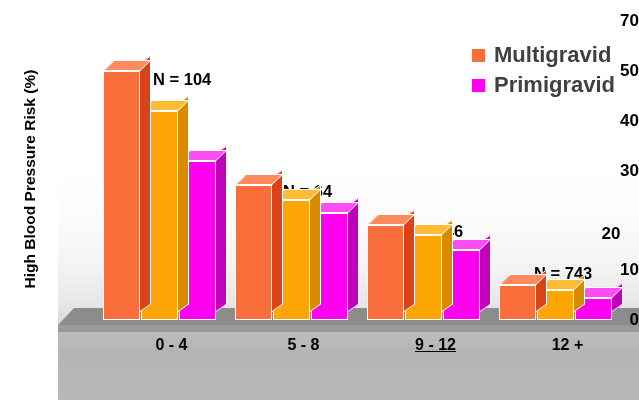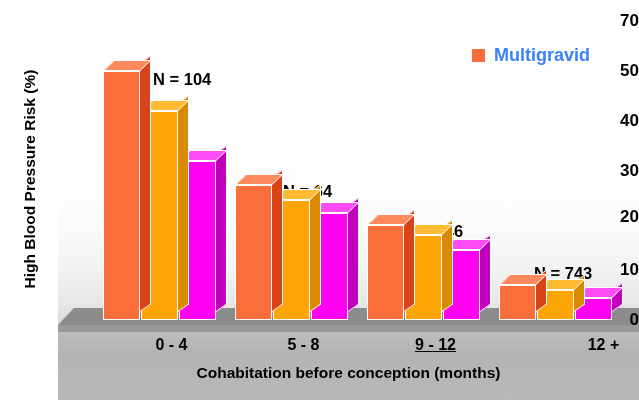--- a/index.html
+++ b/index.html
@@ -170,43 +170,43 @@
     align-items: center;
     height: 30px;
   }
   .legend-swatch {
     width: 13px;
     height: 13px;
     margin-right: 9px;
     flex: none;
   }
   .legend-text {
-    font-size: 18px;
-    font-weight: bold;
-    color: #3b82f6;
+    font-size: 22px;
+    font-weight: bold;
+    color: #404040;
     white-space: nowrap;
   }
 </style>
 </head>
 <body>
 
 <div id="chart-root">
 
   <div class="plot-bg"></div>
 
   <div class="floor">
     <div class="floor-top"></div>
     <div class="floor-front"></div>
     <div class="floor-bevel"></div>
   </div>
 
   <div id="y-ticks">
       <div class="y-tick" style="top: 320px;">0</div>
       <div class="y-tick" style="top: 270.17px;">10</div>
-      <div class="y-tick" style="top: 217px;">20</div>
+      <div class="y-tick" style="top: 234px; text-align: center;">20</div>
       <div class="y-tick" style="top: 170.51px;">30</div>
       <div class="y-tick" style="top: 120.68px;">40</div>
       <div class="y-tick" style="top: 70.85px;">50</div>
       <div class="y-tick" style="top: 21.02px;">70</div>
     </div>
 
   <div class="y-axis-title">High Blood Pressure Risk (%)</div>
 
   <div id="bars-layer">
       <div class="bar" style="left: 179px; top: 160.544px; width: 37px; height: 159.456px; z-index: 8;">
@@ -275,25 +275,28 @@
       <div class="n-label" style="left: 153px; top: 70px;">N = 104</div>
       <div class="n-label" style="left: 283px; top: 182px;">N = 64</div>
       <div class="n-label" style="left: 414px; top: 222px;">N = 46</div>
       <div class="n-label" style="left: 534px; top: 264px;">N = 743</div>
     </div>
 
   <div id="x-ticks">
       <div class="x-tick" style="left: 159.5px;">0 - 4</div>
       <div class="x-tick" style="left: 291.5px;">5 - 8</div>
       <div class="x-tick" style="left: 423.5px; text-decoration: underline;">9 - 12</div>
-      <div class="x-tick" style="left: 555.5px; margin-left: 36px;">12 +</div>
-    </div>
-
-  <div class="x-axis-title">Cohabitation before conception (months)</div>
+      <div class="x-tick" style="left: 555.5px;">12 +</div>
+    </div>
+
 
   <div class="legend">
     <div class="legend-row">
       <span class="legend-swatch" style="background: rgb(250, 110, 60);"></span>
       <span class="legend-text">Multigravid</span>
     </div>
+    <div class="legend-row">
+      <span class="legend-swatch" style="background: rgb(255, 0, 240);"></span>
+      <span class="legend-text">Primigravid</span>
+    </div>
   </div>
 
 </div>
 
 </body></html>

